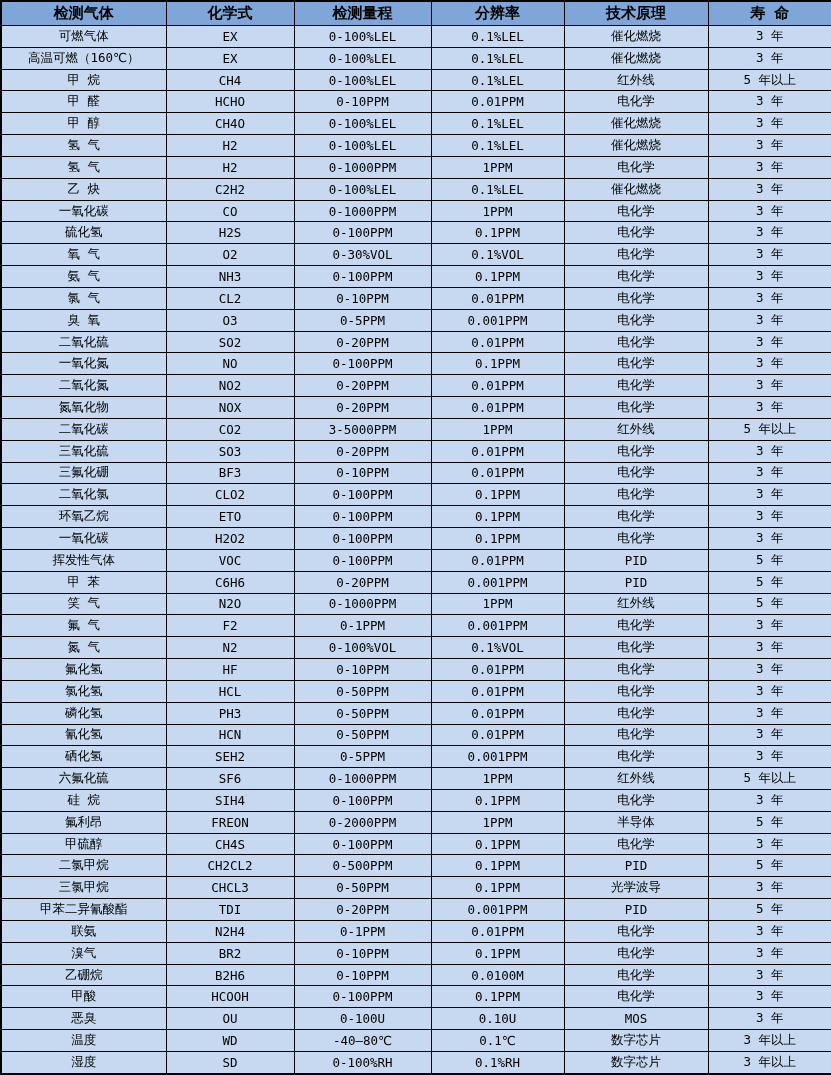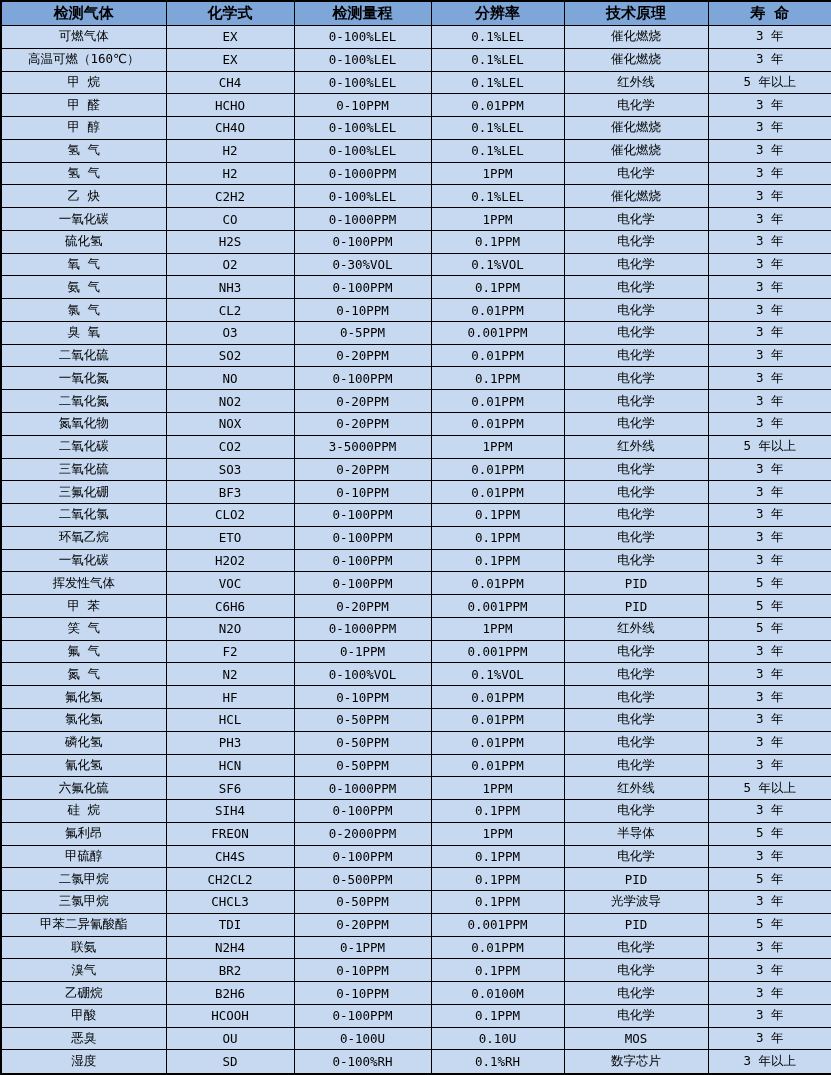--- a/index.html
+++ b/index.html
@@ -321,20 +321,28 @@
       </tr>
       <tr>
         <td>氰化氢</td>
         <td>HCN</td>
         <td>0-50PPM</td>
         <td>0.01PPM</td>
         <td>电化学</td>
         <td>3 年</td>
       </tr>
       <tr>
+        <td>硒化氢</td>
+        <td>SEH2</td>
+        <td>0-5PPM</td>
+        <td>0.001PPM</td>
+        <td>电化学</td>
+        <td>3 年</td>
+      </tr>
+      <tr>
         <td>六氟化硫</td>
         <td>SF6</td>
         <td>0-1000PPM</td>
         <td>1PPM</td>
         <td>红外线</td>
         <td>5 年以上</td>
       </tr>
       <tr>
         <td>硅 烷</td>
         <td>SIH4</td>
@@ -415,20 +423,28 @@
         <td>电化学</td>
         <td>3 年</td>
       </tr>
       <tr>
         <td>恶臭</td>
         <td>OU</td>
         <td>0-100U</td>
         <td>0.10U</td>
         <td>MOS</td>
         <td>3 年</td>
+      </tr>
+      <tr>
+        <td>温度</td>
+        <td>WD</td>
+        <td>-40—80℃</td>
+        <td>0.1℃</td>
+        <td>数字芯片</td>
+        <td>3 年以上</td>
       </tr>
       <tr>
         <td>湿度</td>
         <td>SD</td>
         <td>0-100%RH</td>
         <td>0.1%RH</td>
         <td>数字芯片</td>
         <td>3 年以上</td>
       </tr>
     </tbody>

